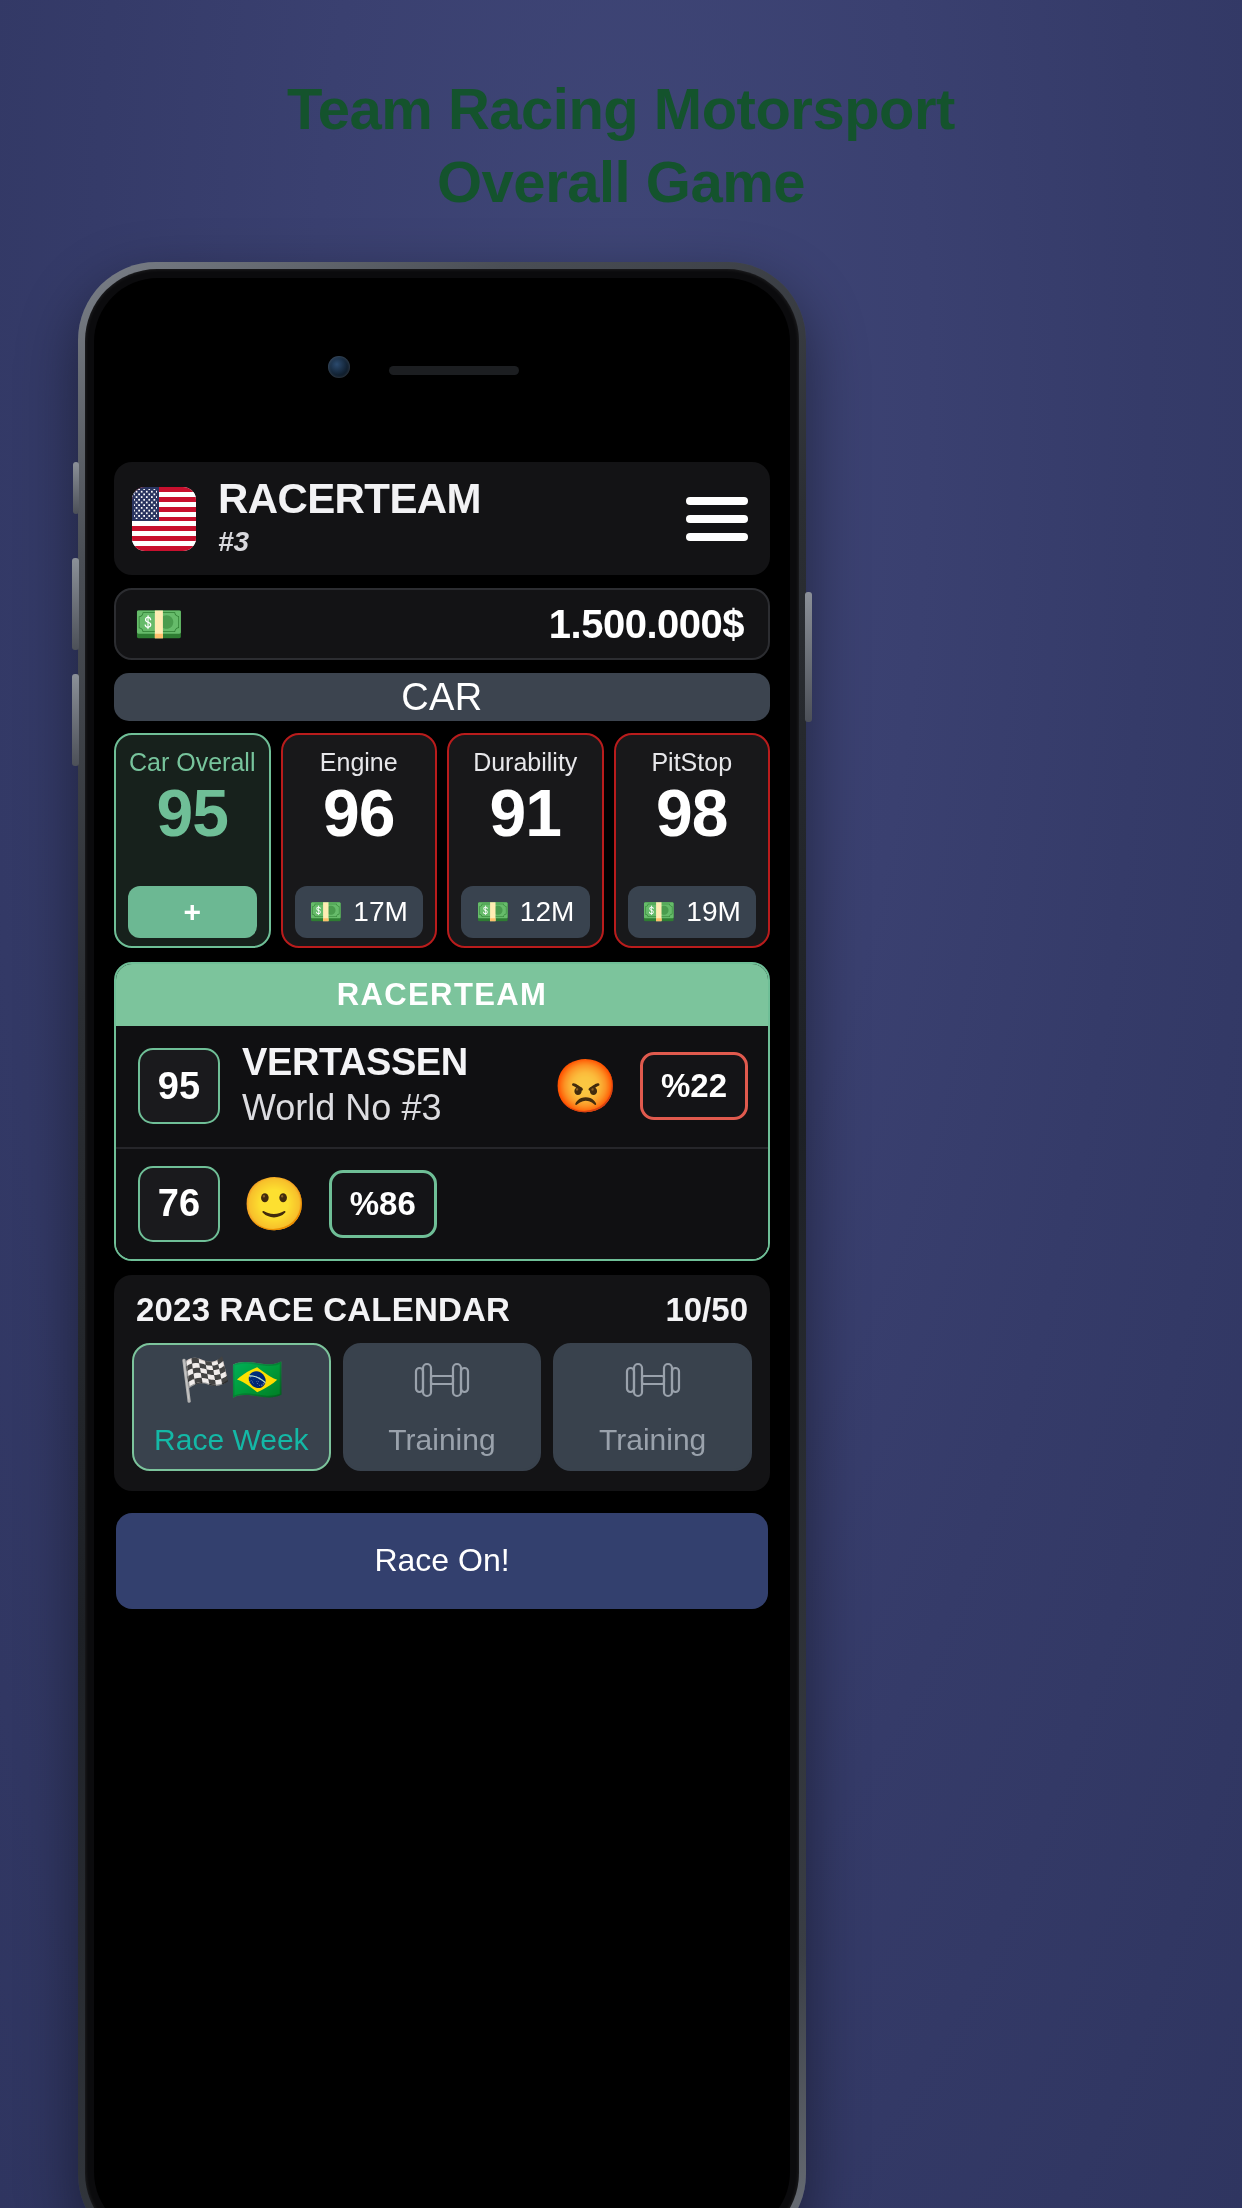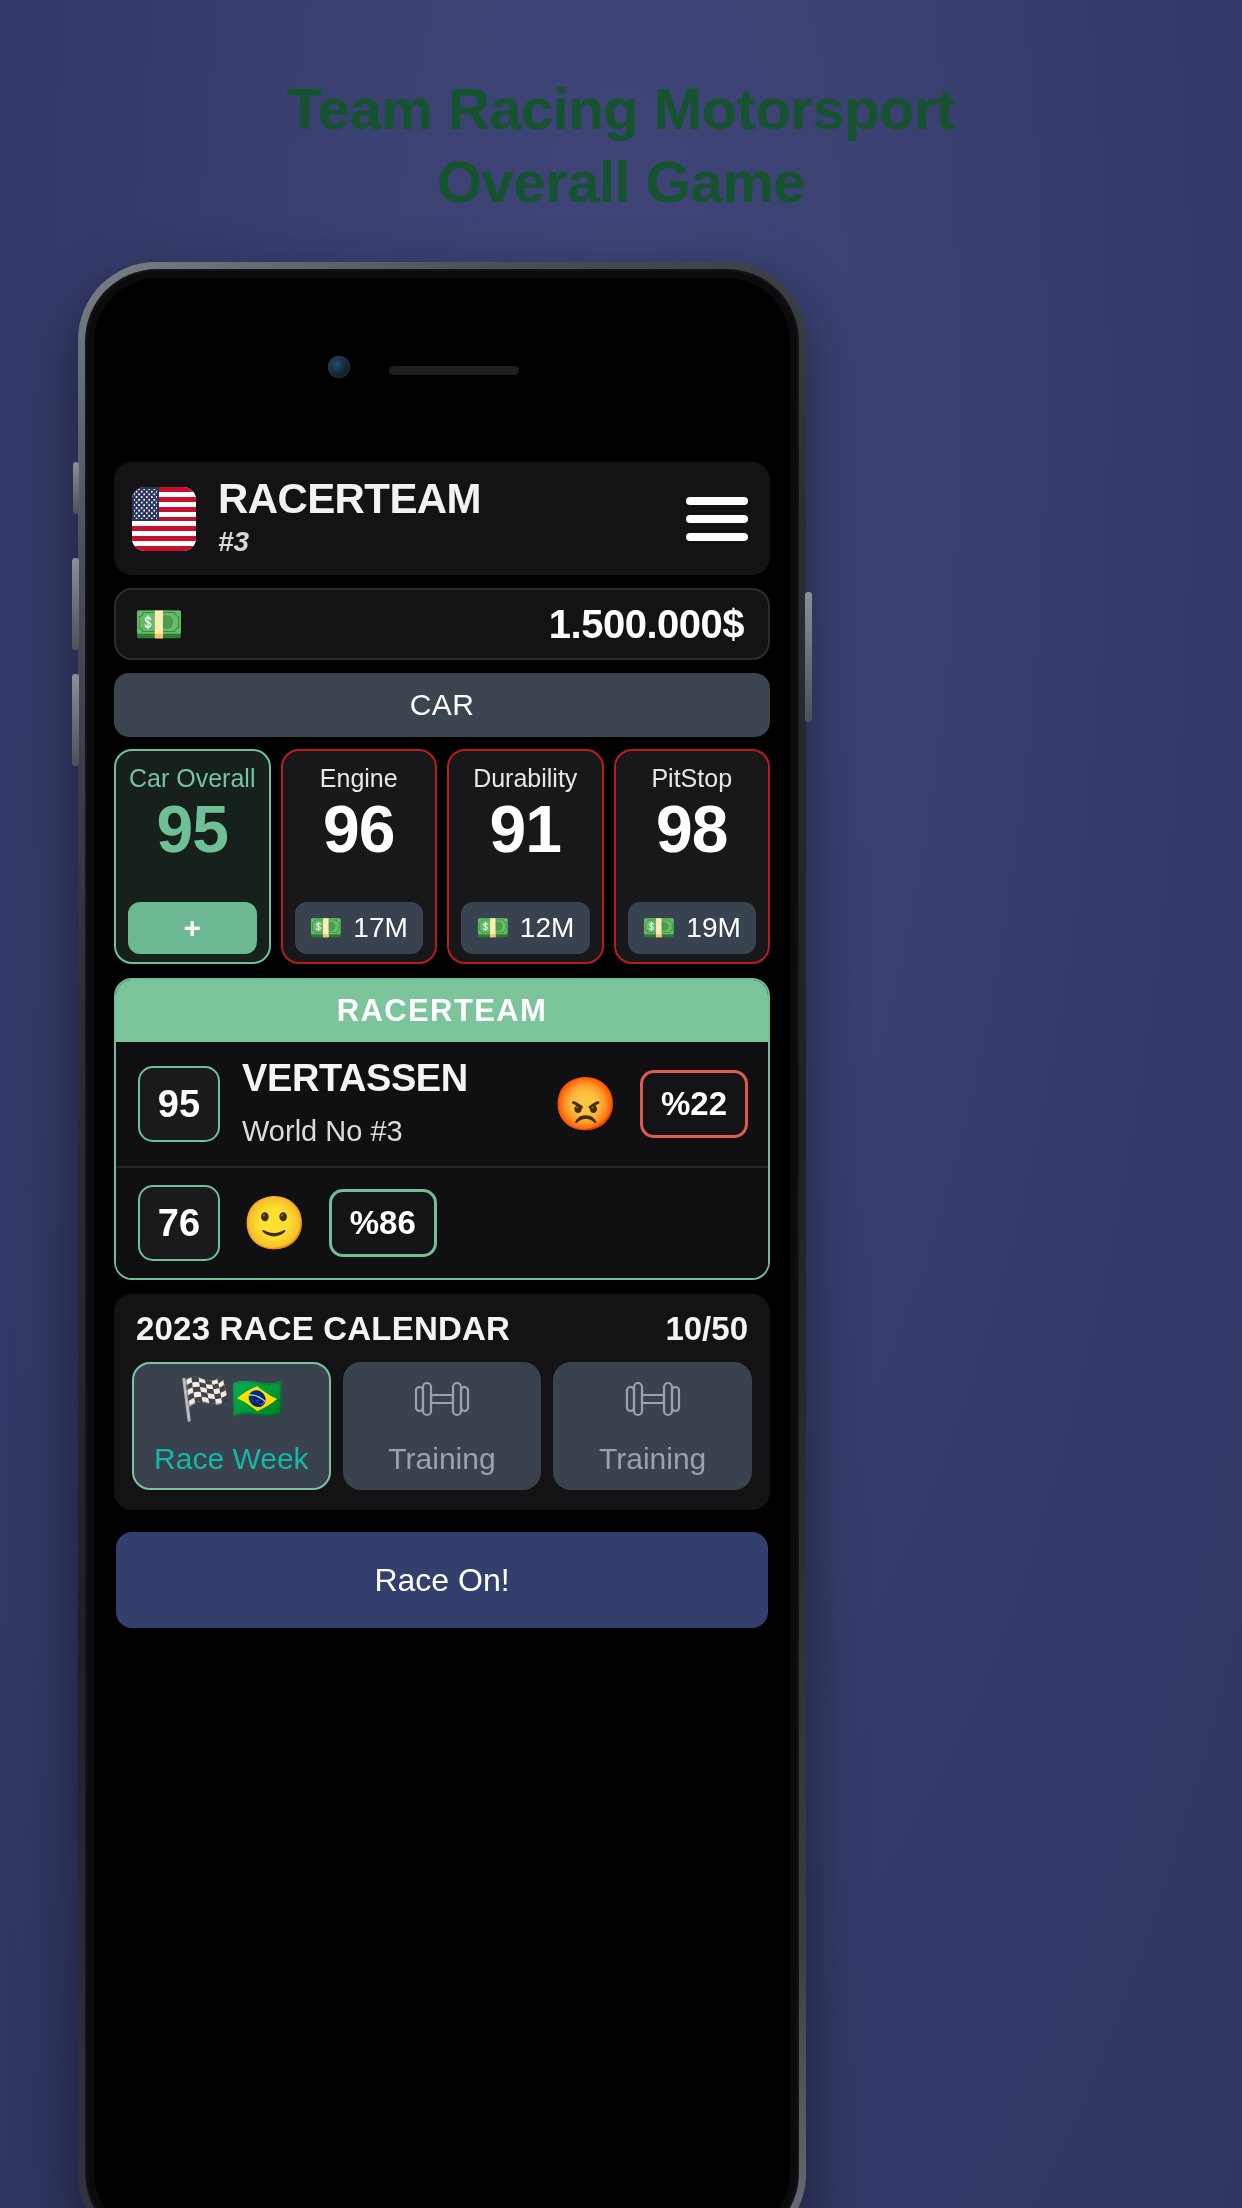--- a/index.html
+++ b/index.html
@@ -100,23 +100,23 @@
   .money-bar {
     display:flex; align-items:center; justify-content:space-between;
     padding:12px 24px 12px 18px; margin-bottom:13px;
     border:2px solid #2c2d31; height:72px;
   }
   .money-emoji { font-size:40px; line-height:1; }
   .money-val { color:#ffffff; font-size:40px; font-weight:600; letter-spacing:-0.5px; }
 
   
   .section-bar {
-    background:#3c444f; border-radius:15px; height:64px;
-    display:flex; align-items:center; justify-content:center;
-    color:#ffffff; font-size:30px; letter-spacing:0.4px;
+    background:#3c444f; border-radius:15px; height:48px;
+    display:flex; align-items:center; justify-content:center;
+    color:#ffffff; font-size:38px; letter-spacing:0.4px;
     margin-bottom:12px;
   }
 
   
   .stats { display:flex; gap:10px; margin-bottom:14px; }
   .stat {
     flex:1; background:#18181a; border-radius:18px;
     border:2px solid #b91c1c;
     padding:14px 12px 8px; text-align:center;
     display:flex; flex-direction:column; align-items:center;
@@ -161,21 +161,21 @@
     width:82px; height:76px; border-radius:15px;
     border:2px solid #6fbf97; background:#1a1a1d;
     display:flex; align-items:center; justify-content:center;
     color:#ffffff; font-size:38px; font-weight:bold; flex:none;
   }
   .driver-info { flex:1; min-width:0; }
   .driver-name {
     color:#f4f4f6; font-size:38px; font-weight:bold; line-height:1.05;
     letter-spacing:-0.4px; font-stretch:condensed;
   }
-  .driver-sub { color:#dcdce0; font-size:29px; line-height:1.25; margin-top:14px; }
+  .driver-sub { color:#dcdce0; font-size:36px; line-height:1.25; margin-top:2px; }
   .mood { font-size:52px; line-height:1; flex:none; }
   .pct {
     border-radius:14px; border:3px solid #6fbf97; background:#141417;
     color:#ffffff; font-size:33px; font-weight:bold;
     padding:12px 16px; min-width:108px; text-align:center; flex:none;
     font-stretch:condensed;
   }
   .pct.bad { border-color:#e05a4e; }
 
   

